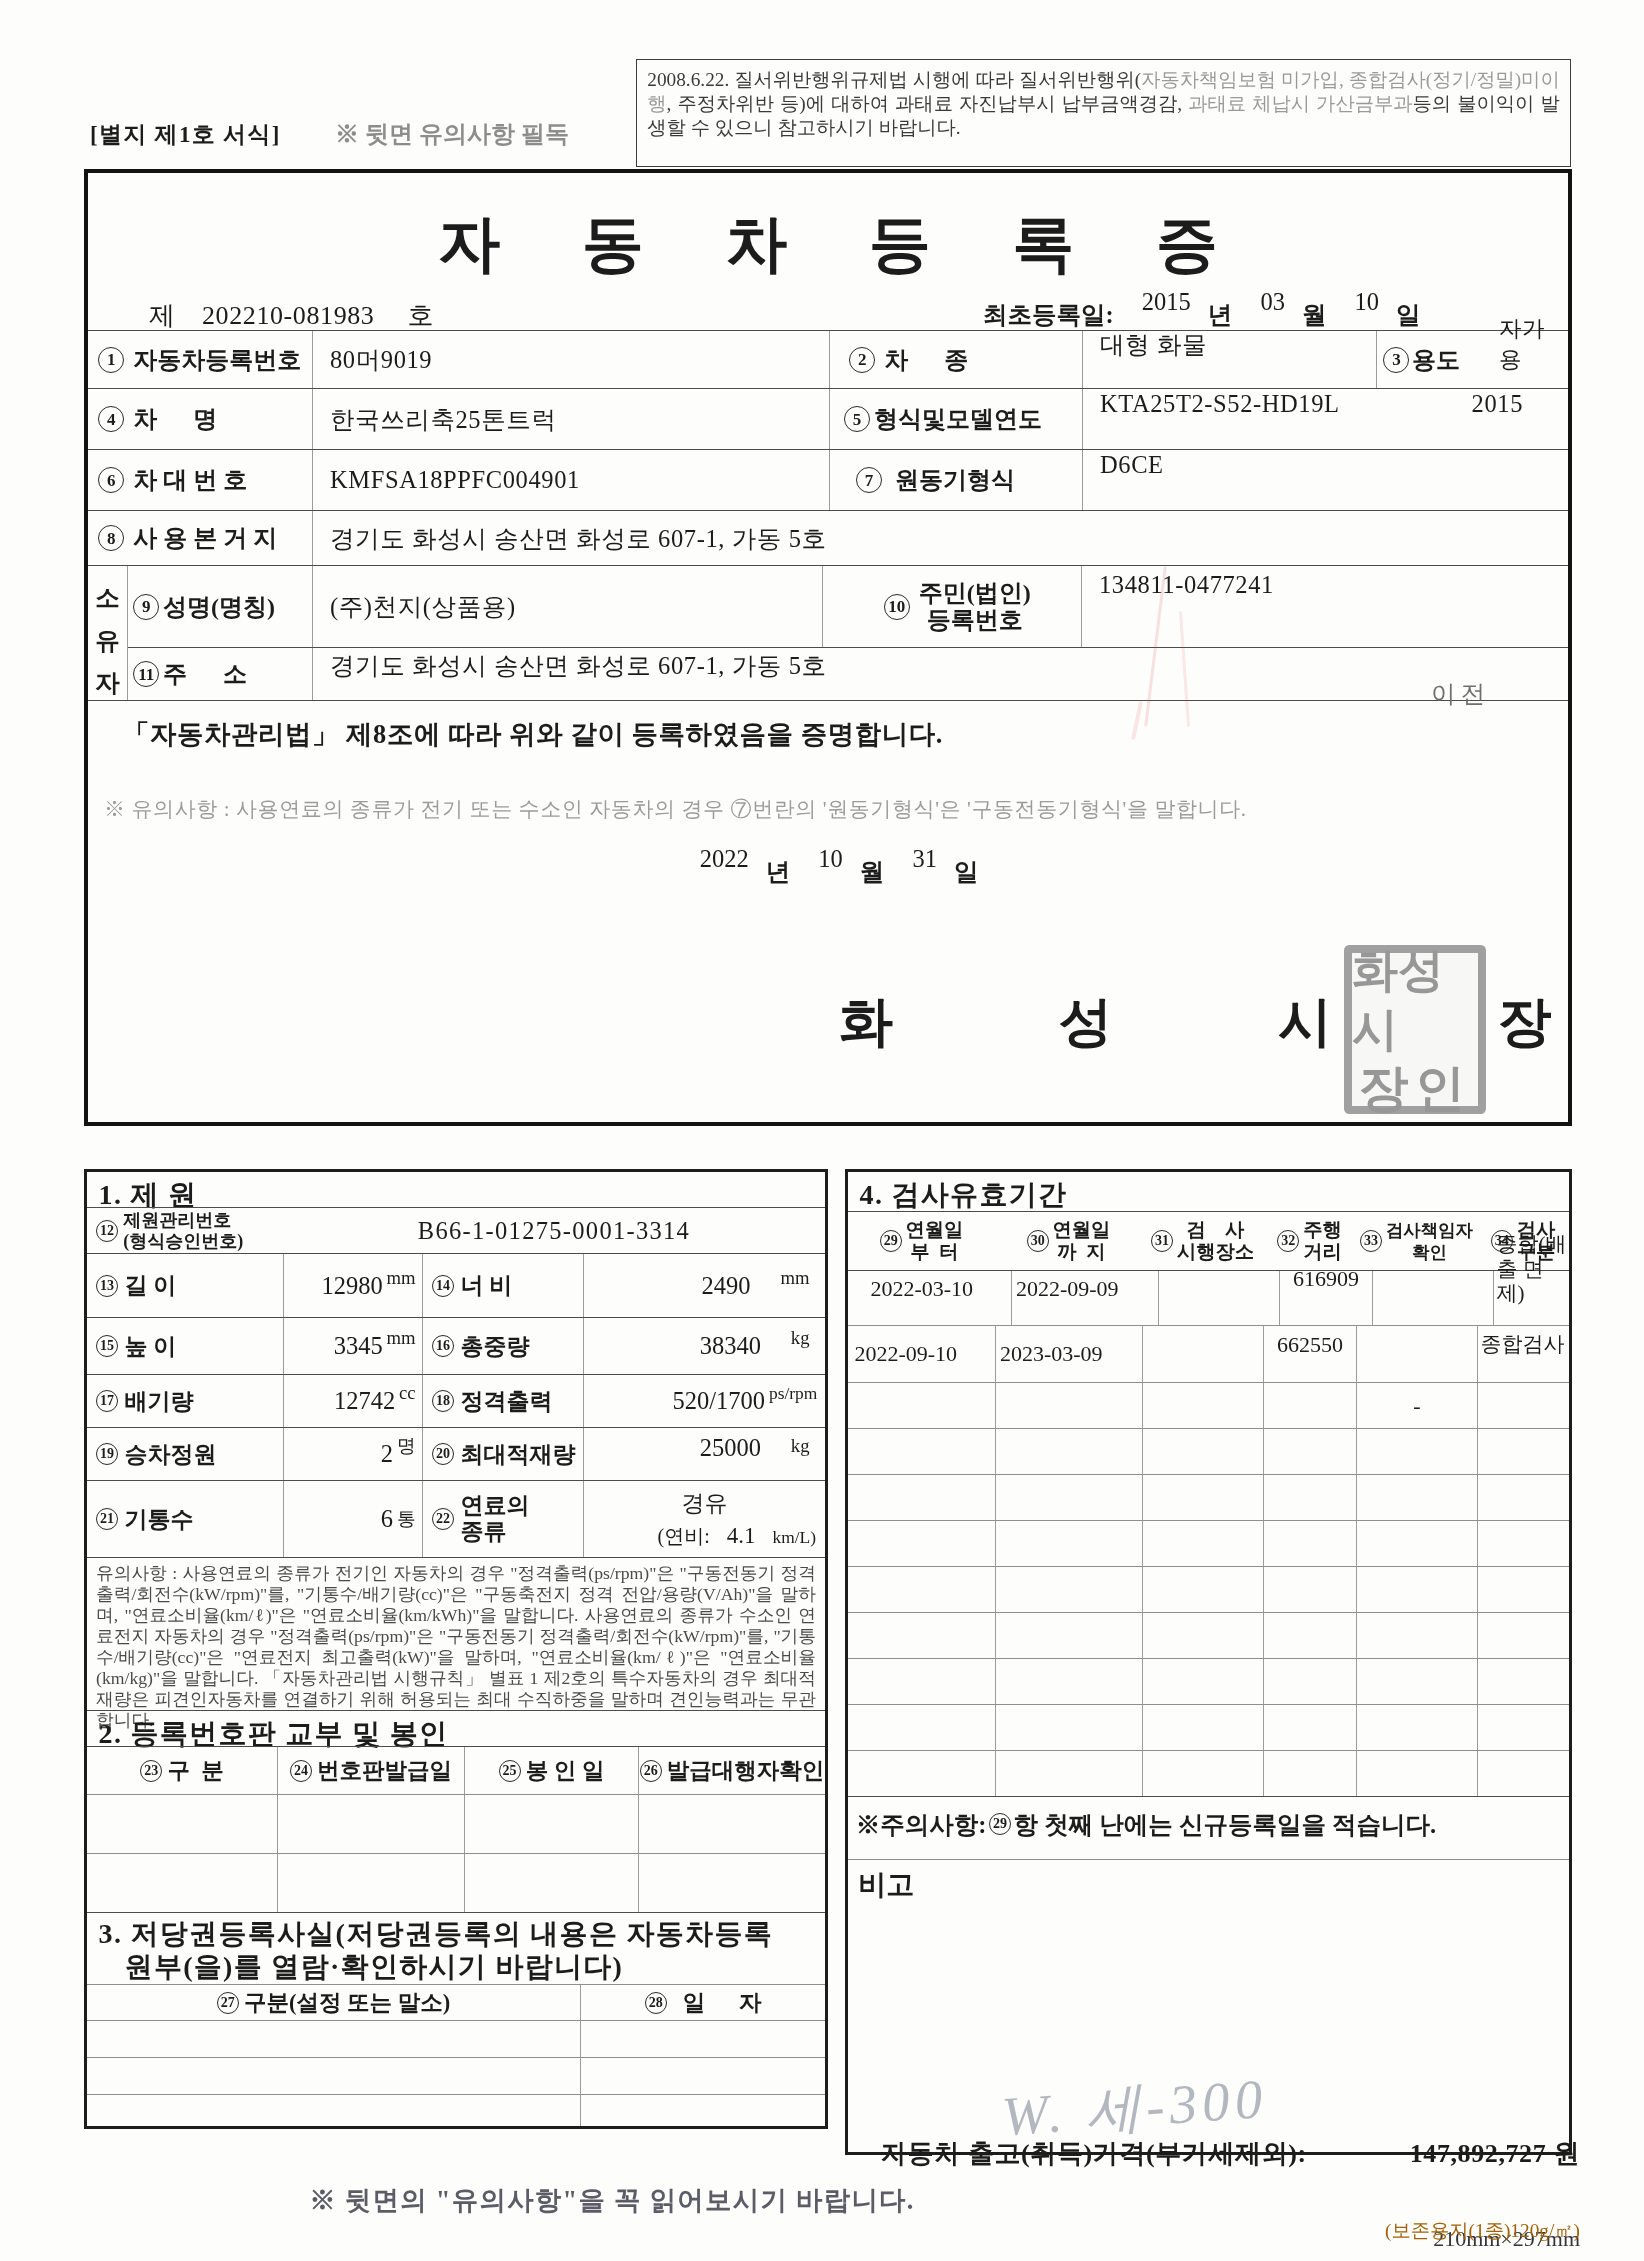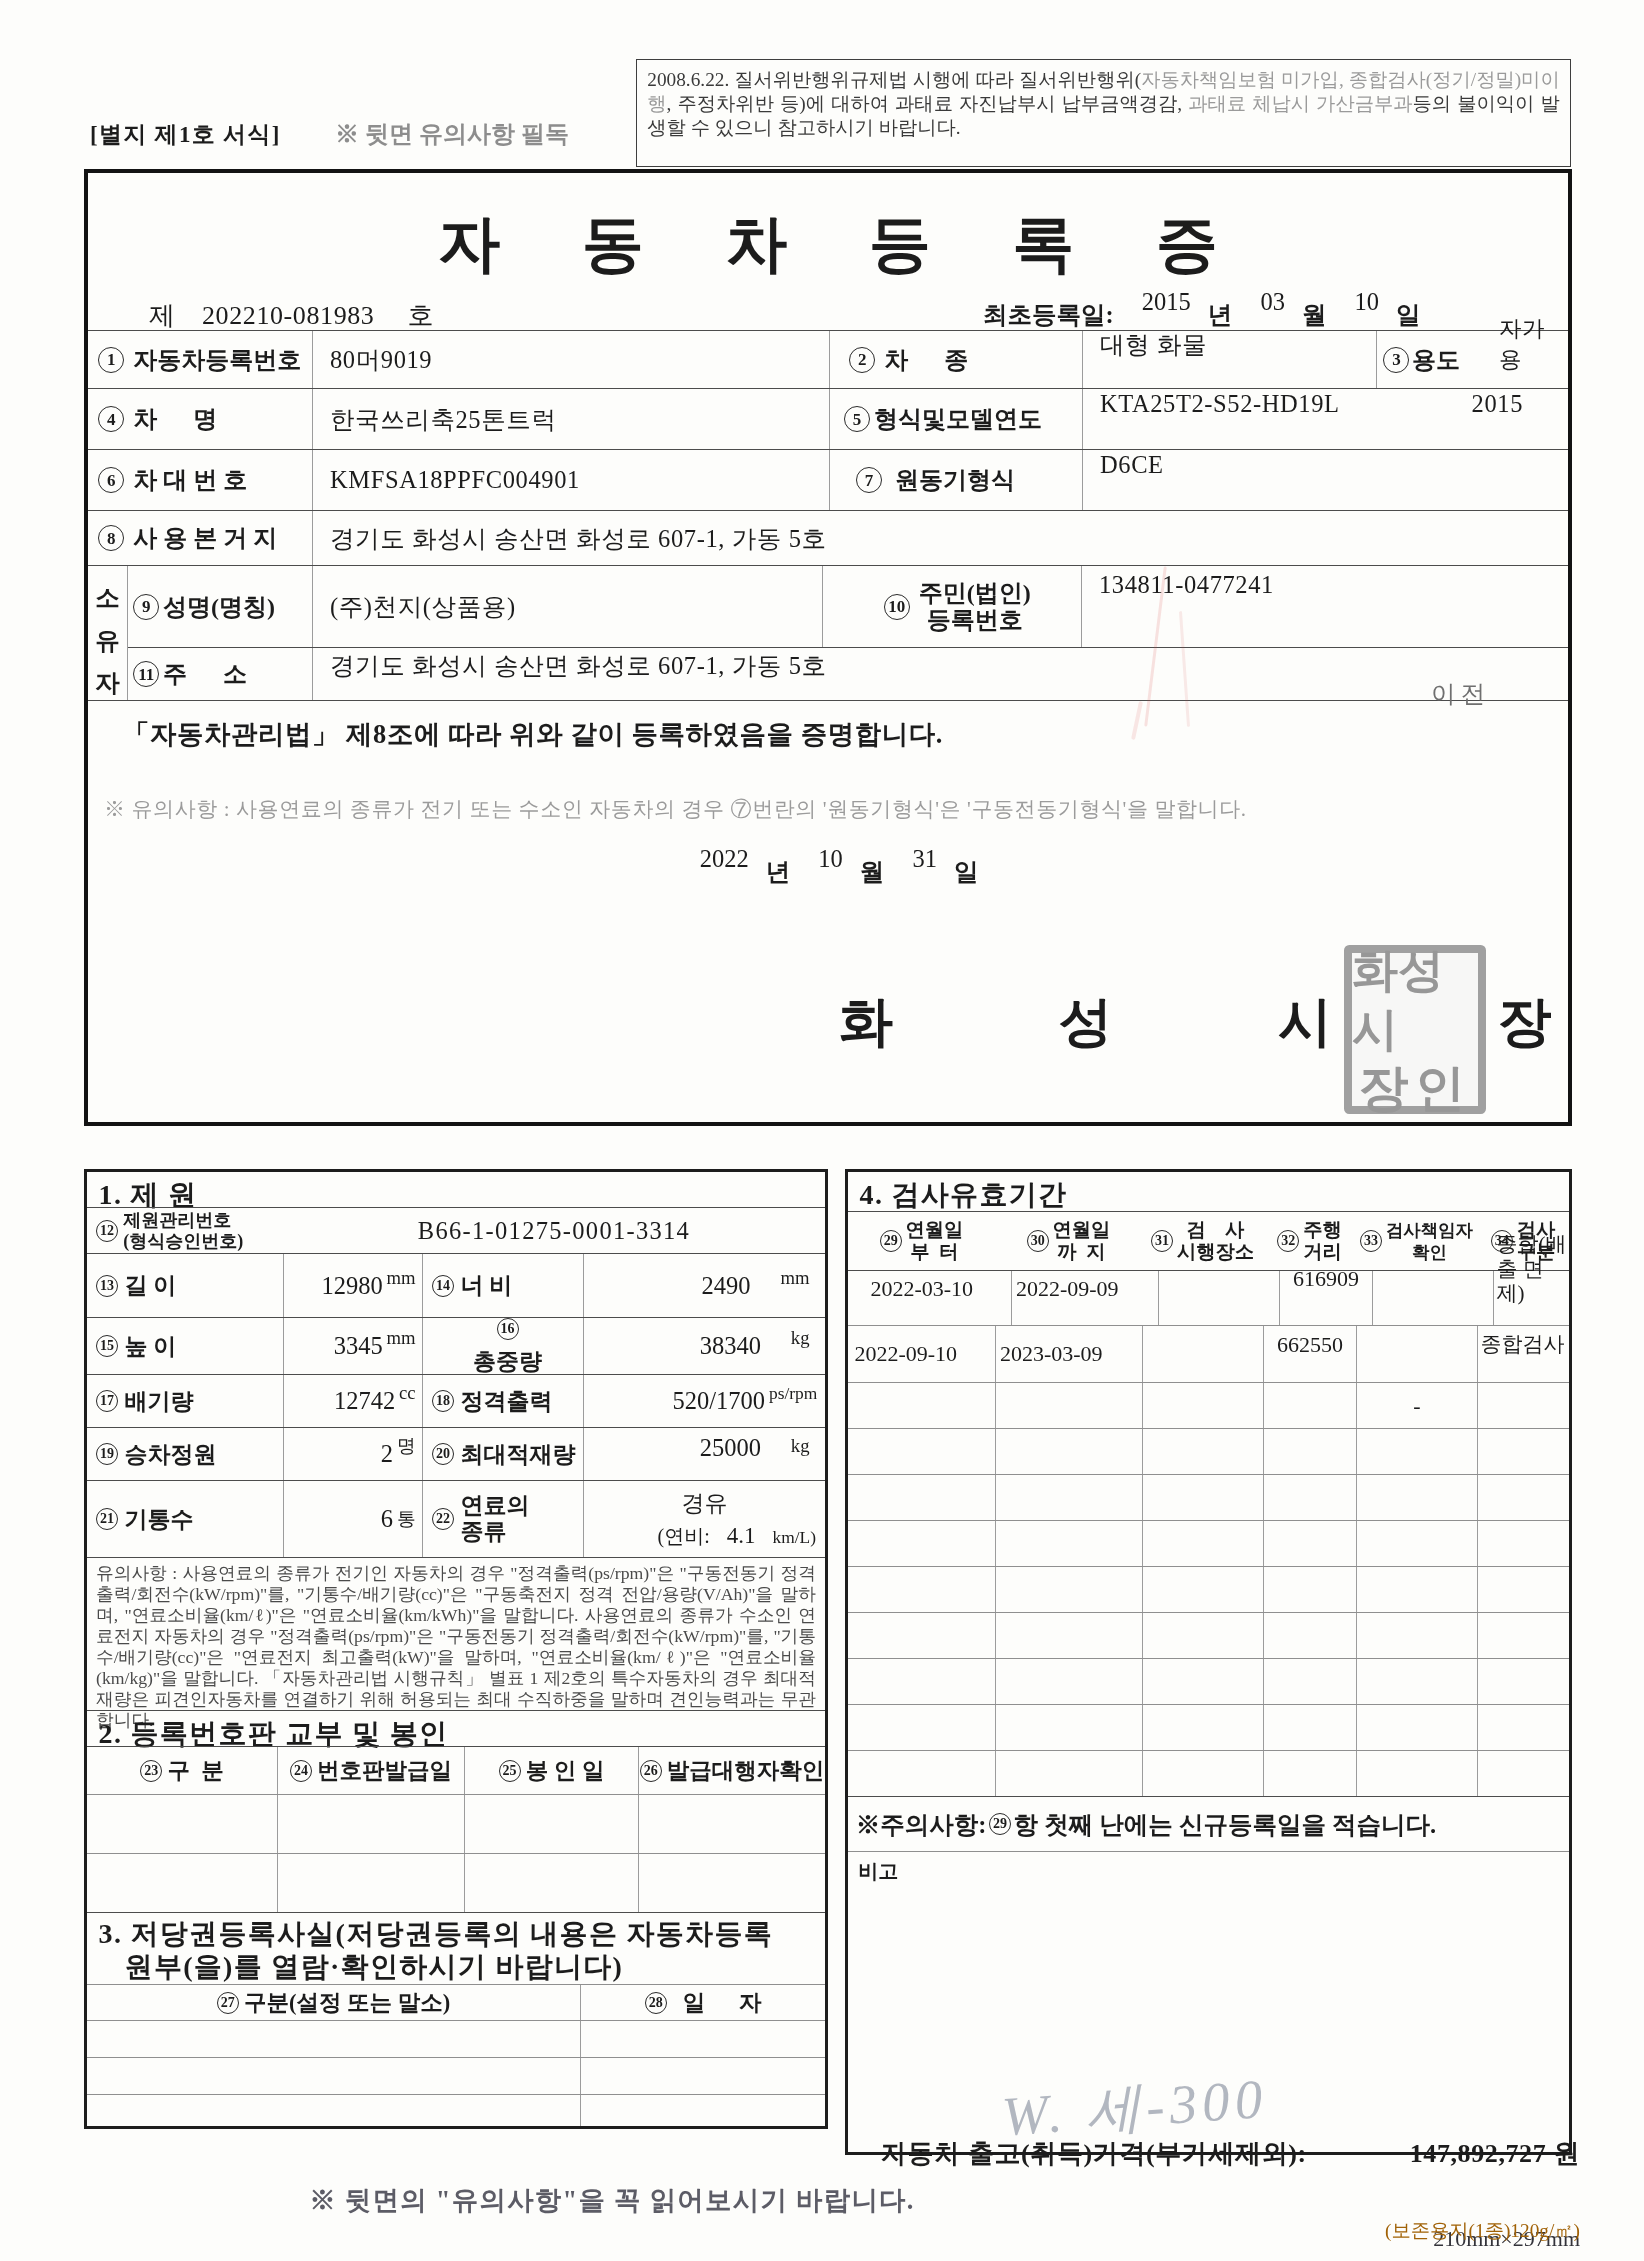--- a/index.html
+++ b/index.html
@@ -76,21 +76,21 @@
   .sval { justify-content:flex-end; padding-right:6.4px; font-size:24.5px; }
   .unit { position:relative; top:-7.7px; font-size:18.7px; margin-left:3.9px; }
   .spec-note { font-size:17.7px; line-height:21px; color:#4a4a4a; padding:5.2px 9px 0 9px; text-align:justify; }
 
   .hdr-cell { justify-content:center; font-weight:bold; font-size:22.5px; gap:5.2px; }
   .ins-hdr { font-size:19.3px; line-height:22px; font-weight:bold; display:flex; align-items:center; justify-content:center; gap:3.9px; }
   .ins-hdr .two-line { line-height:22px; }
   .ins-cell { font-size:22px; }
   .kind-up { margin-top:-39px; line-height:24.5px; font-size:21px; }
   .caution { font-size:24.5px; font-weight:bold; padding-left:7.7px; display:flex; align-items:center; gap:2.6px; }
-  .remark  { font-size:20px; font-weight:bold; padding:6.4px 0 0 10.3px; align-items:flex-start; }
+  .remark  { font-size:28px; font-weight:bold; padding:6.4px 0 0 10.3px; align-items:flex-start;margin-top:8px; }
 
   
   .handwritten { position:absolute; left:1002px; top:2071px; font-size:55px; color:#9aa0ad; opacity:.75;
                  font-style:italic; transform:rotate(-4deg); letter-spacing:5.2px; }
   .price-row { position:absolute; left:881px; top:2136px; width:699px; display:flex; justify-content:space-between;
                font-size:26px; font-weight:bold; letter-spacing:0.6px; }
   .back-note { position:absolute; left:0; top:2183px; width:1224px; text-align:center; font-size:26.4px; font-weight:bold;
                color:#5c5c66; letter-spacing:1.3px; }
   .paper-size { position:absolute; right:64px; top:2188px; font-size:22px; text-align:right; color:#33333a;margin-top:38px; }
   .paper-type { position:absolute; right:64px; top:2217px; font-size:19.3px; text-align:right; color:#a16207; }
@@ -290,21 +290,21 @@
 
     <div class="brow bt2" style="height:57px;">
       <div class="bcell slab" style="width:196px;">
         <span class="circ sm">15</span>
         <span>높 이</span>
       </div>
       <div class="bcell sval vline" style="width:139px;">
         <span>3345</span>
           <span class="unit">mm</span>
       </div>
-      <div class="bcell slab vline" style="width:161px;flex-direction:column;">
+      <div class="bcell slab vline" style="width:161px;">
         <span class="circ sm">16</span>
         <span>총중량</span>
       </div>
       <div class="bcell sval vline" style="flex:1; padding-right:15.5px;">
         <span style="margin-right:26px;">38340</span>
           <span class="unit">kg</span>
       </div>
     </div>
 
     <div class="brow bt2" style="height:53px;">

